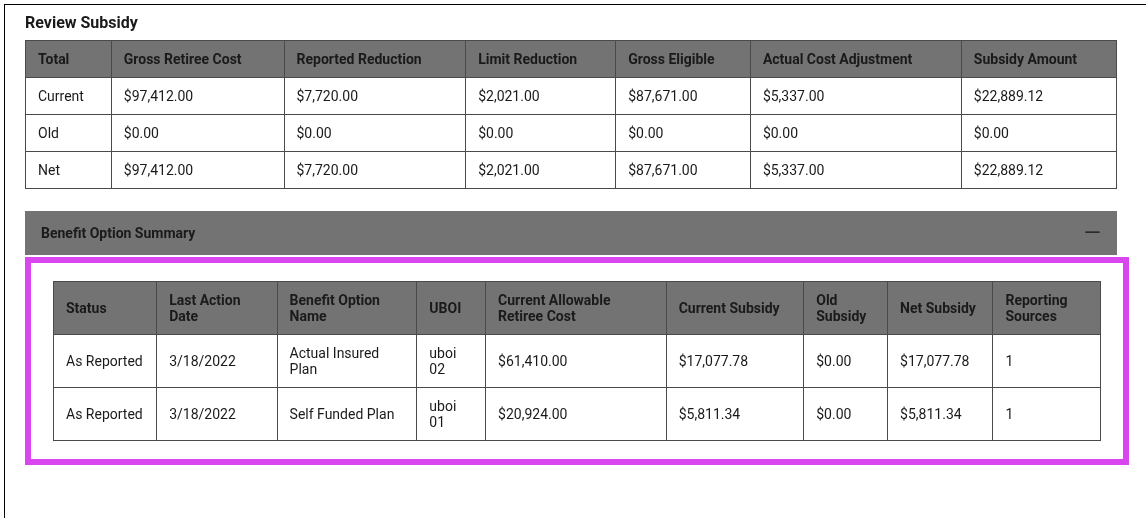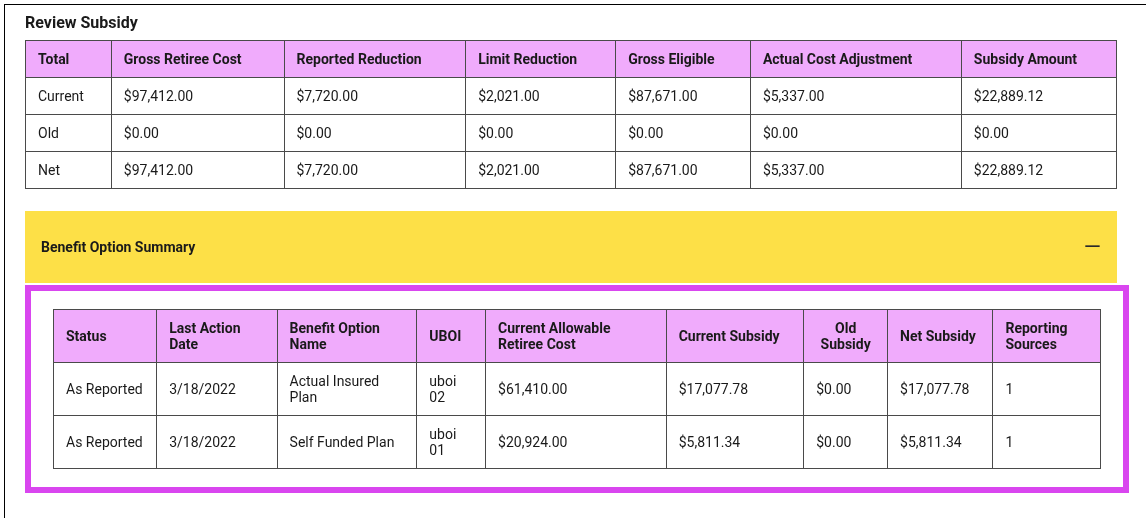--- a/index.html
+++ b/index.html
@@ -30,29 +30,29 @@
       width: 1092px;
     }
     th, td {
       border: 1px solid #4a4a4a;
       padding: 10px 12px;
       text-align: left;
       font-size: 14px;
       vertical-align: middle;
     }
     th {
-      background: #f0abfc;
+      background: #737373;
       font-weight: 700;
     }
     .accordion-bar {
       display: flex;
       align-items: center;
       justify-content: space-between;
-      background: #fde047;
-      padding: 28px 16px;
+      background: #737373;
+      padding: 14px 16px;
       margin-top: 22px;
       width: 1092px;
     }
     .accordion-label {
       font-weight: 700;
       font-size: 14px;
     }
     .accordion-icon {
       font-size: 22px;
       line-height: 14px;
@@ -68,21 +68,21 @@
     table.summary {
       width: 100%;
     }
     
     .c-status { width: 96px; }
     .c-date   { width: 112px; }
     .c-name   { width: 130px; }
     .c-uboi   { width: 64px; }
     .c-carc   { width: 168px; }
     .c-csub   { width: 128px; }
-    .c-osub   { width: 78px; text-align: center; }
+    .c-osub   { width: 78px; }
     .c-nsub   { width: 98px; }
     .c-rep    { width: 100px; }
   </style>
 </head>
 <body>
 
 <div class="outer-frame">
 
   <div class="section-title">Review Subsidy</div>
 

